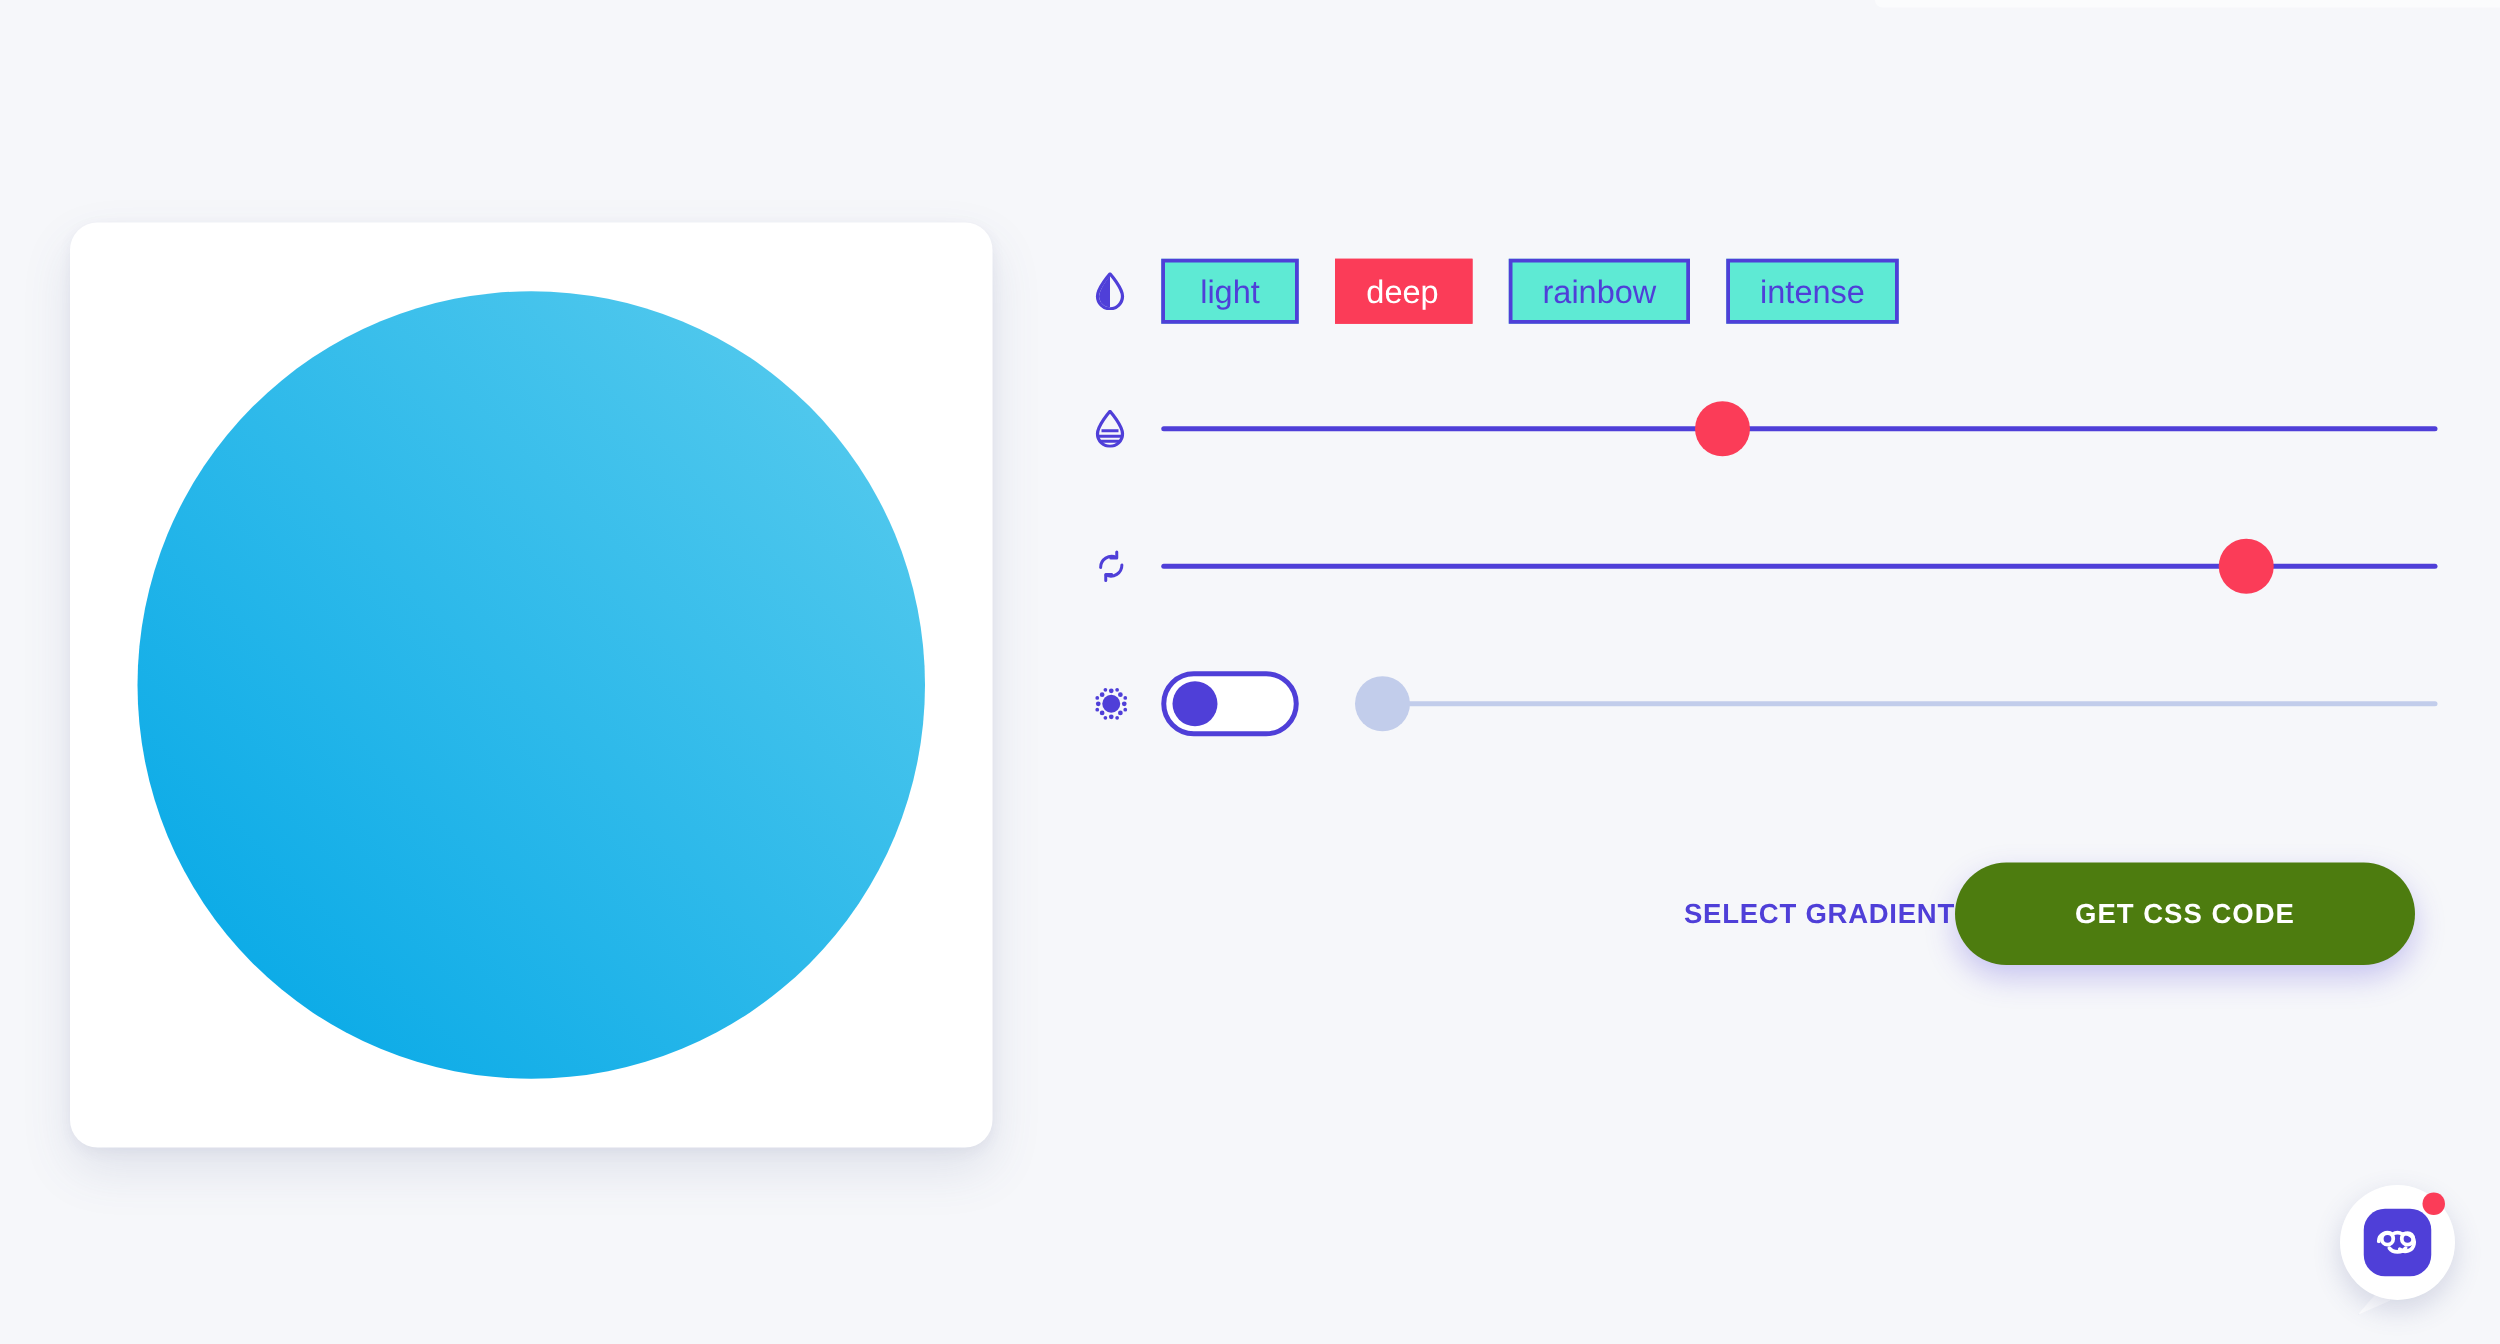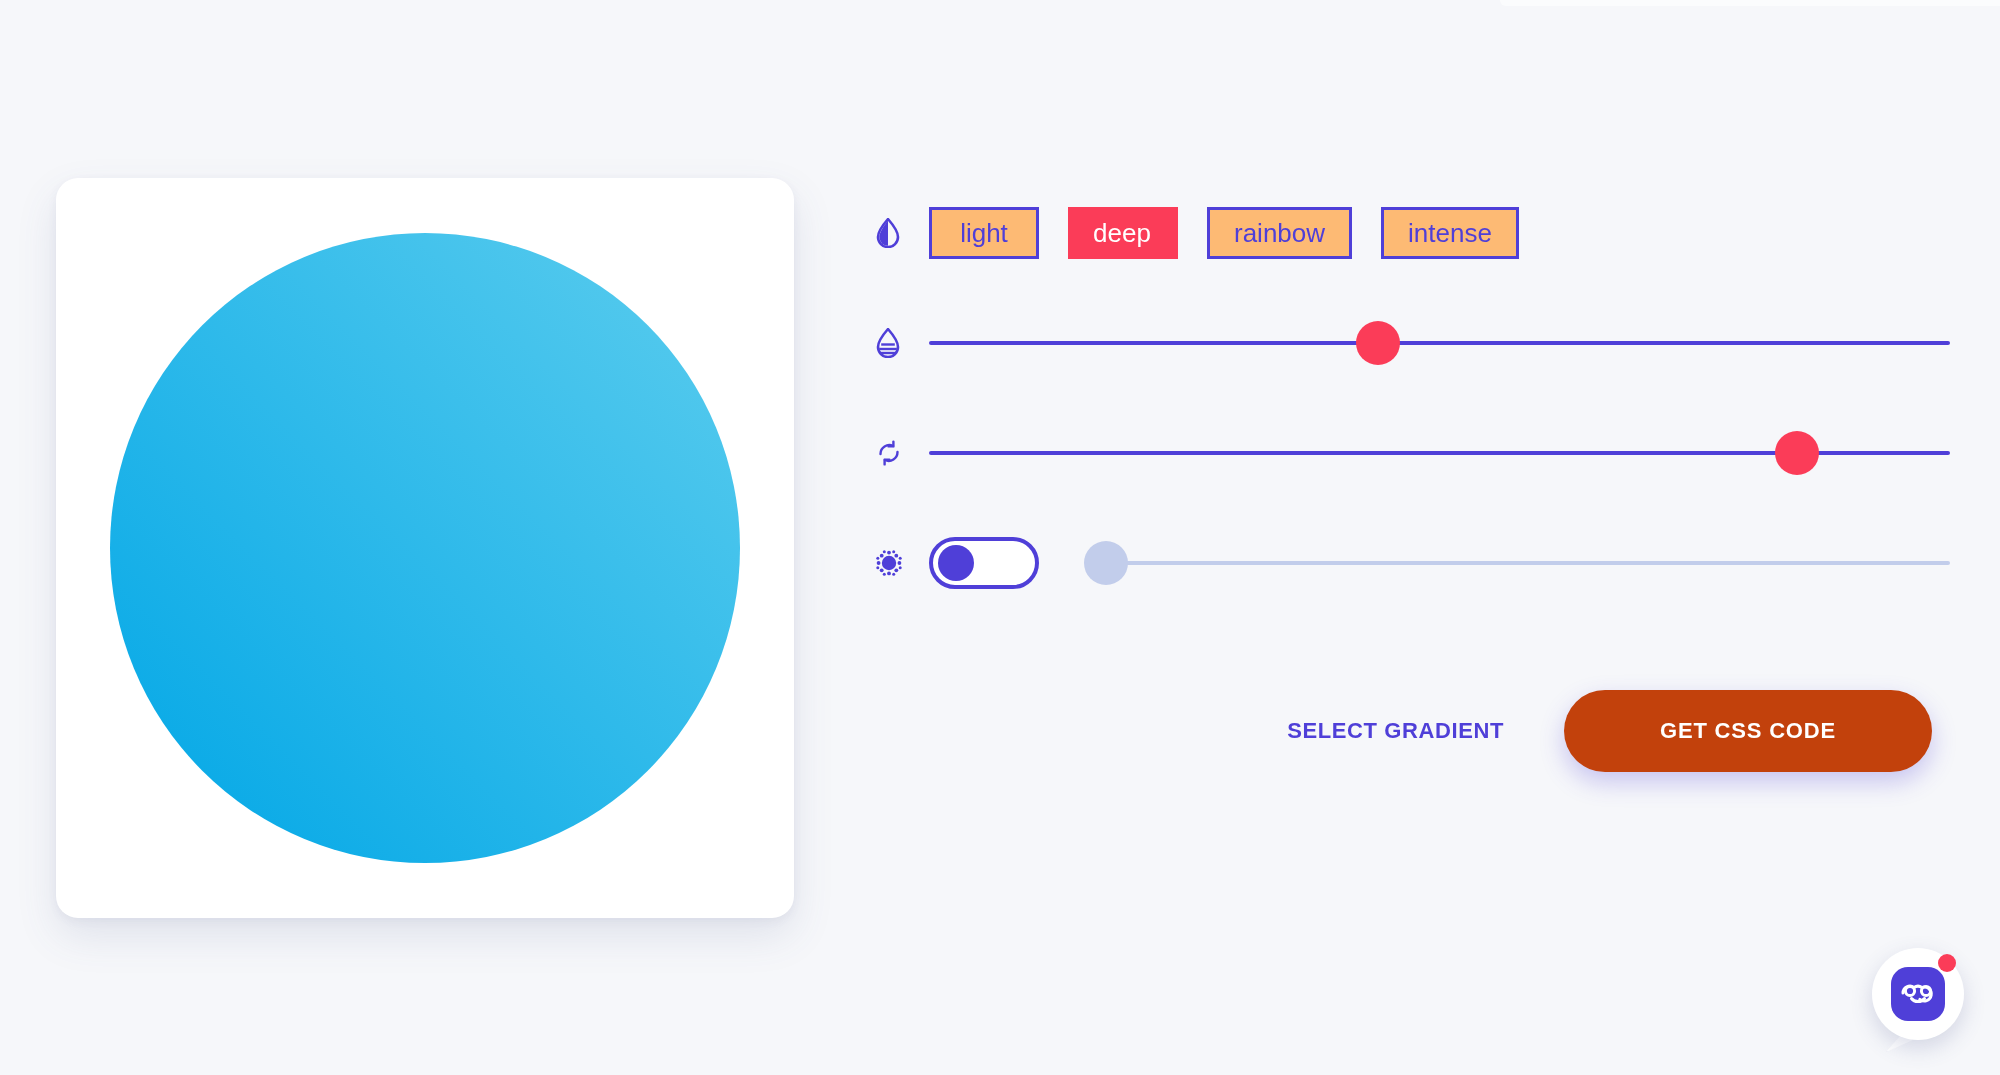--- a/index.html
+++ b/index.html
@@ -93,21 +93,21 @@
     gap: 29px;
   }
 
   .tab-button {
     height: 52px;
     padding: 0 24px;
     min-width: 110px;
     display: flex;
     align-items: center;
     justify-content: center;
-    background: #fdba74;
+    background: #5eead4;
     border: 3px solid #4f3fd8;
     color: #4f3fd8;
     font-size: 26px;
     font-family: "Liberation Sans", sans-serif;
     cursor: pointer;
     white-space: nowrap;
   }
 
   .tab-button.is-active {
     background: #fb3c58;
@@ -171,21 +171,20 @@
     background: #4f3fd8;
   }
 
   #noise-slider { width: 862px; }
 
   
   #actions-row {
     display: flex;
     align-items: center;
     justify-content: flex-end;
-    gap: 60px;
     margin-top: 72px;
     padding-right: 18px;
   }
 
   #select-gradient-link {
     background: none;
     border: none;
     color: #4f3fd8;
     font-size: 22px;
     font-weight: bold;
@@ -193,21 +192,21 @@
     font-family: "Liberation Sans", sans-serif;
     cursor: pointer;
     white-space: nowrap;
   }
 
   #get-css-code-button {
     width: 368px;
     height: 82px;
     border: none;
     border-radius: 41px;
-    background: #c2410c;
+    background: #4d7c0f;
     color: #ffffff;
     font-size: 22px;
     font-weight: bold;
     letter-spacing: 0.8px;
     font-family: "Liberation Sans", sans-serif;
     cursor: pointer;
     box-shadow: 0 10px 24px rgba(79, 63, 216, 0.28);
     white-space: nowrap;
   }
 

